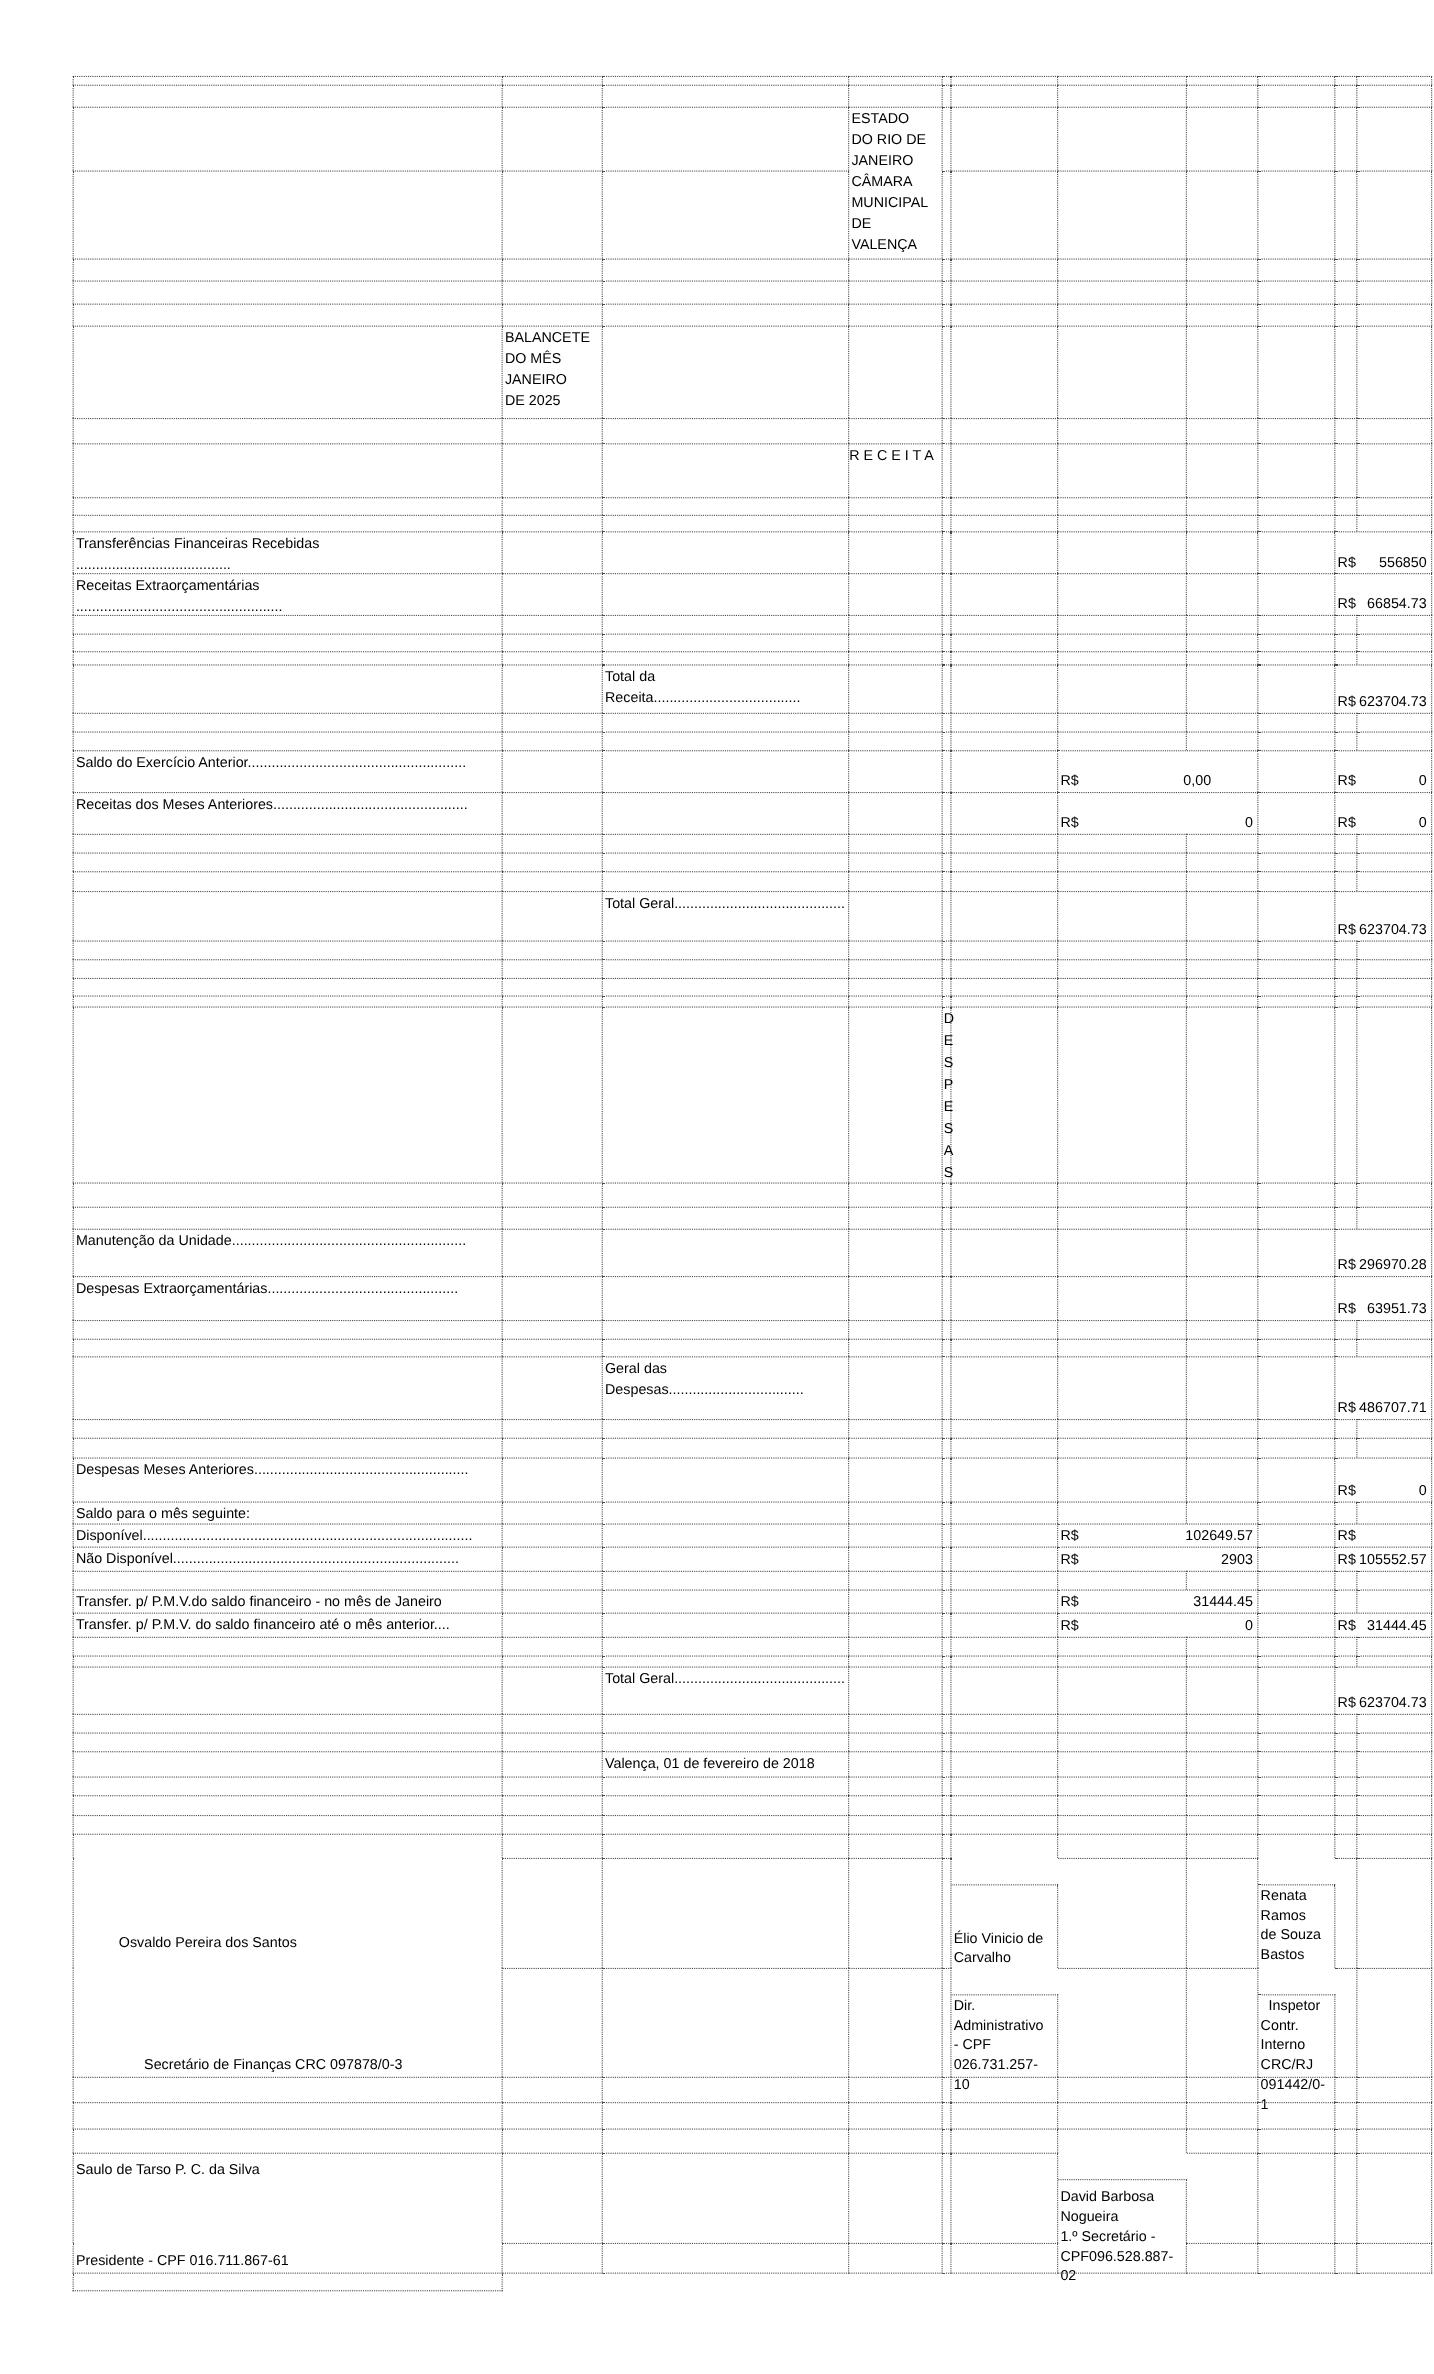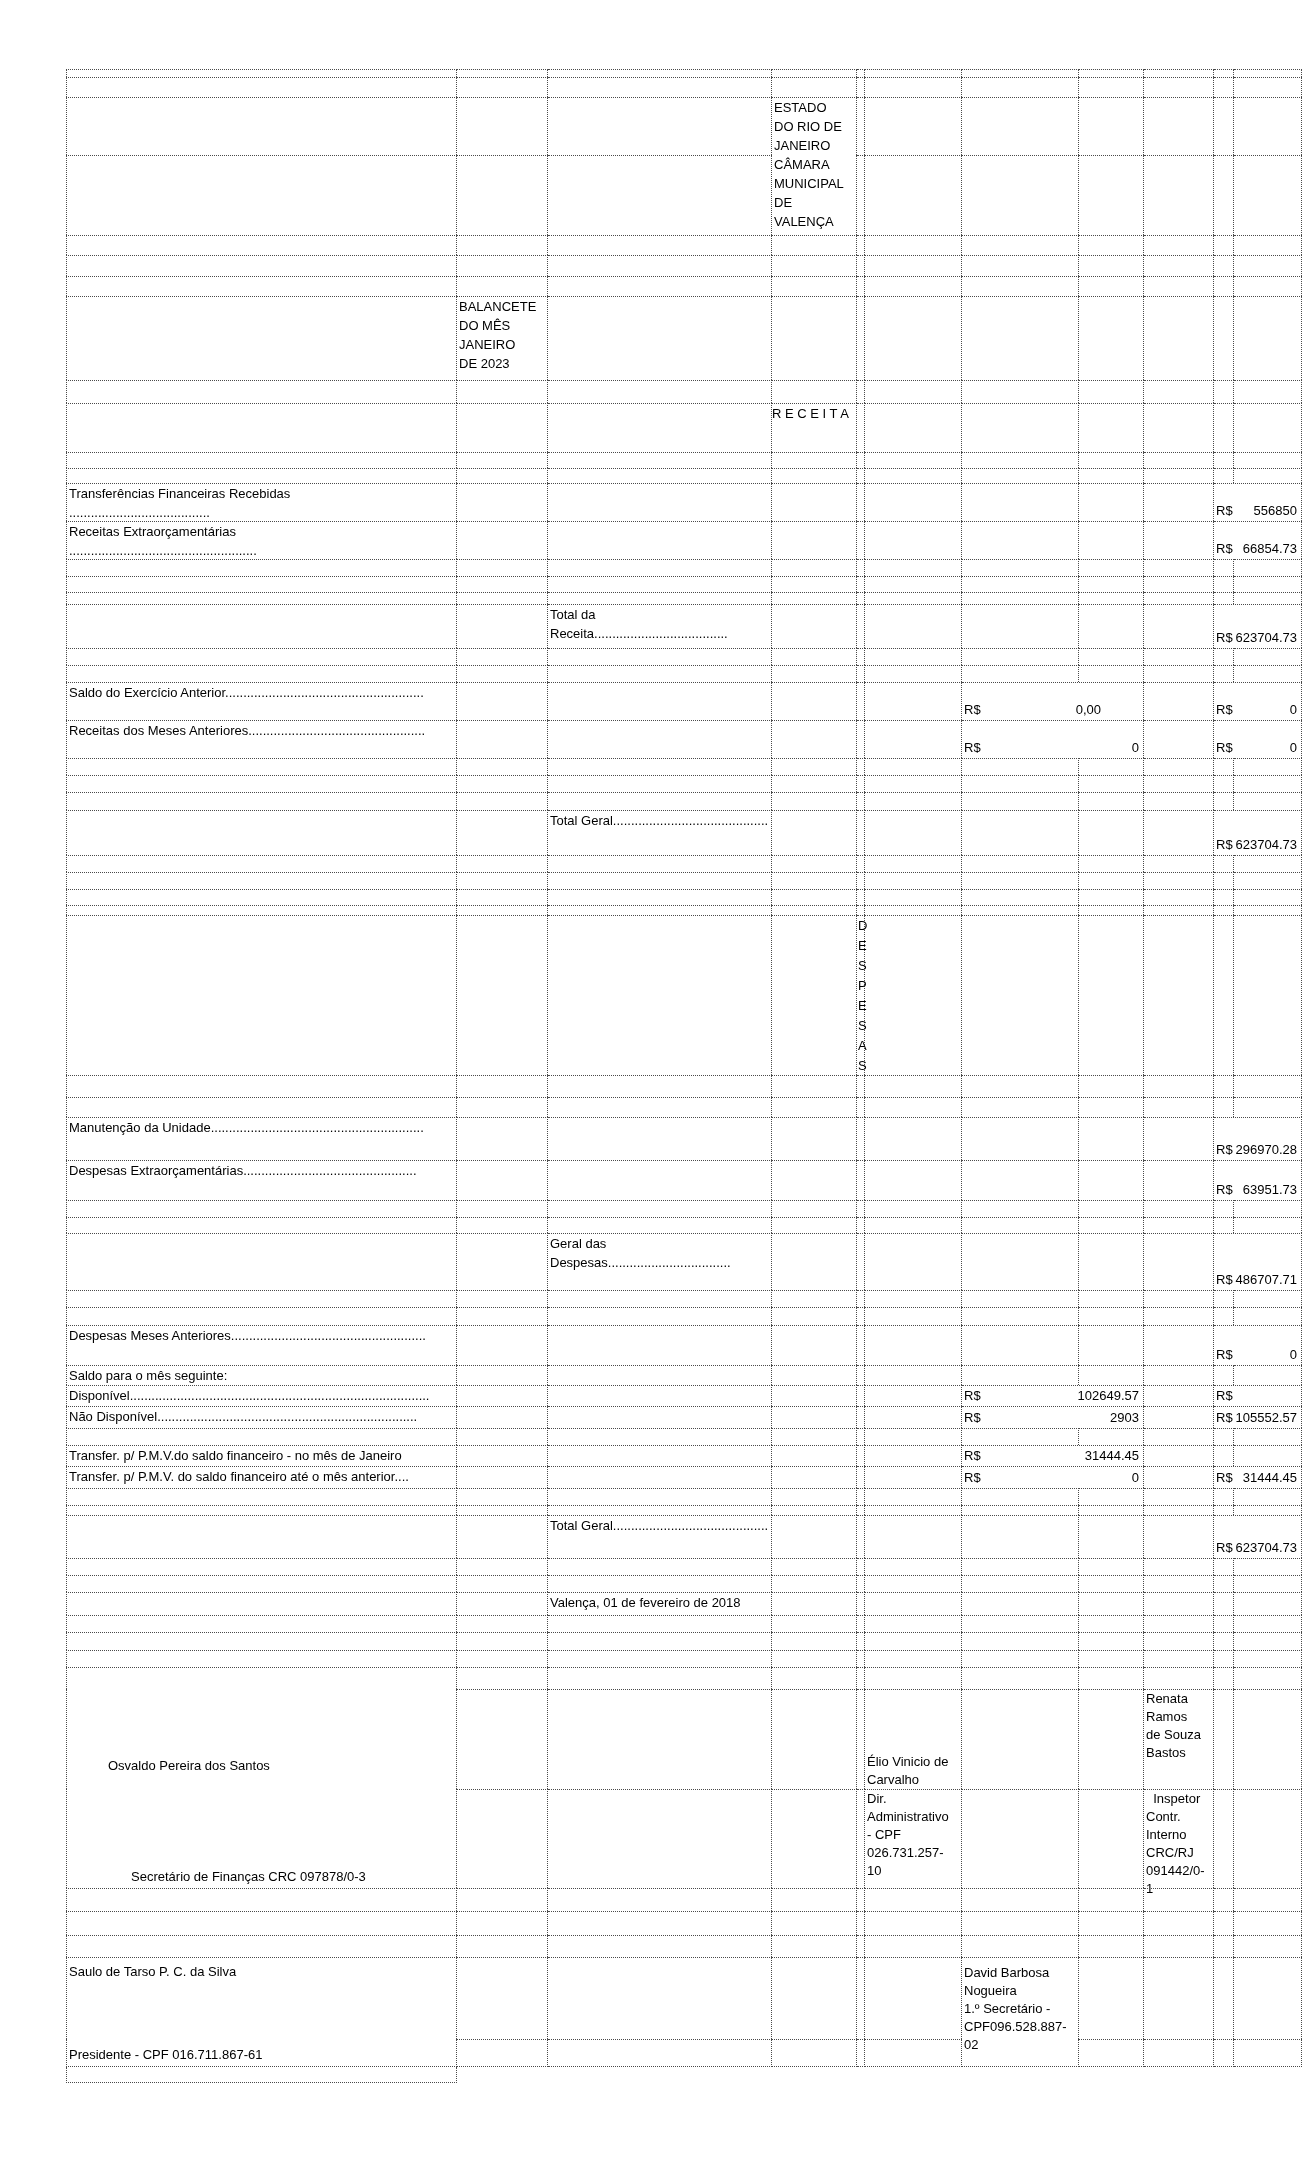--- a/index.html
+++ b/index.html
@@ -12,21 +12,21 @@
   .cA{width:391px}.cB{width:91px}.cC{width:224px}.cD{width:85px}.cd{width:8px}
   .cE{width:97px}.cF{width:117px}.cG{width:65px}.cH{width:70px}.ci{width:20px}.cJ{width:68px}
   .cFG{width:182px}.cIJ{width:88px}
   .nt{border-top:none !important;}
   .lbl{white-space:pre-wrap;padding-left:2px;}
   .pre{white-space:pre-wrap;padding-left:2px;}
   .vert{line-height:20px;padding-left:1px;white-space:normal;}
   .val{display:flex;justify-content:space-between;align-items:flex-end;padding:0 4px 1px 2px;}
   .val span{white-space:nowrap;}
   .m40{margin-right:38px;}
-  .sig{line-height:18px;}
+  .sig{line-height:18px;margin-top:24px;}
   .flexend{display:flex;flex-direction:column;justify-content:flex-end;}
   .osvaldo{padding-left:41px;padding-bottom:14px;}
   .secretario{padding-left:64px;padding-bottom:2px;}
   .saulo{padding-top:4px;padding-left:2px;}
   .presidente{padding-bottom:2px;padding-left:2px;}
   .david{padding-top:6px;}
   .bb{border-bottom:1px dotted #4a4a4a;}
   .ghost .c{border:none;}
   .ghost .cA{border-left:1px dotted #4a4a4a;border-right:1px dotted #4a4a4a;border-bottom:1px dotted #4a4a4a;}
 </style>
@@ -133,21 +133,21 @@
       <div class="c cH"></div>
       <div class="c ci"></div>
       <div class="c cJ"></div>
     </div>
 
   <div class="row" style="height:84px">
       <div class="c cA"></div>
       <div class="c cB pre">BALANCETE
 DO MÊS
 JANEIRO
-DE 2023</div>
+DE 2025</div>
       <div class="c cC"></div>
       <div class="c cD"></div>
       <div class="c cd"></div>
       <div class="c cE"></div>
       <div class="c cF"></div>
       <div class="c cG"></div>
       <div class="c cH"></div>
       <div class="c ci"></div>
       <div class="c cJ"></div>
     </div>

